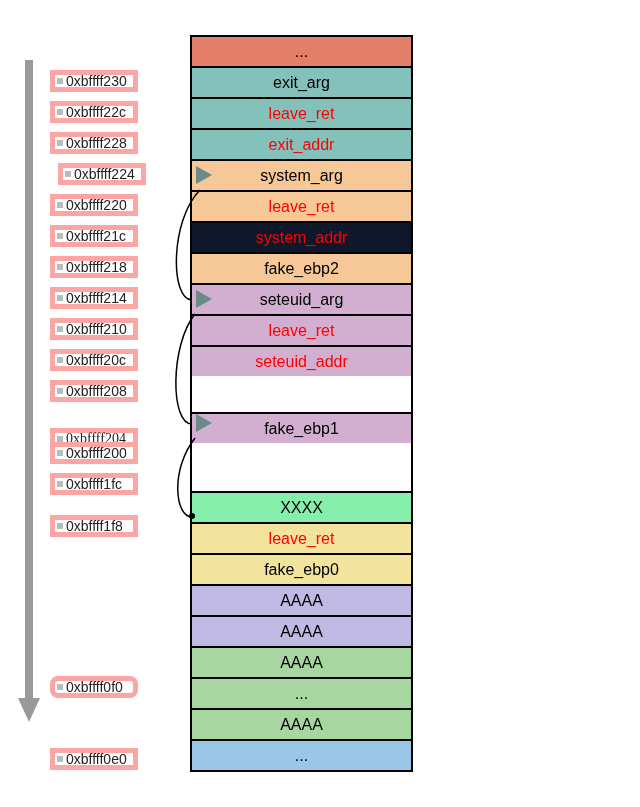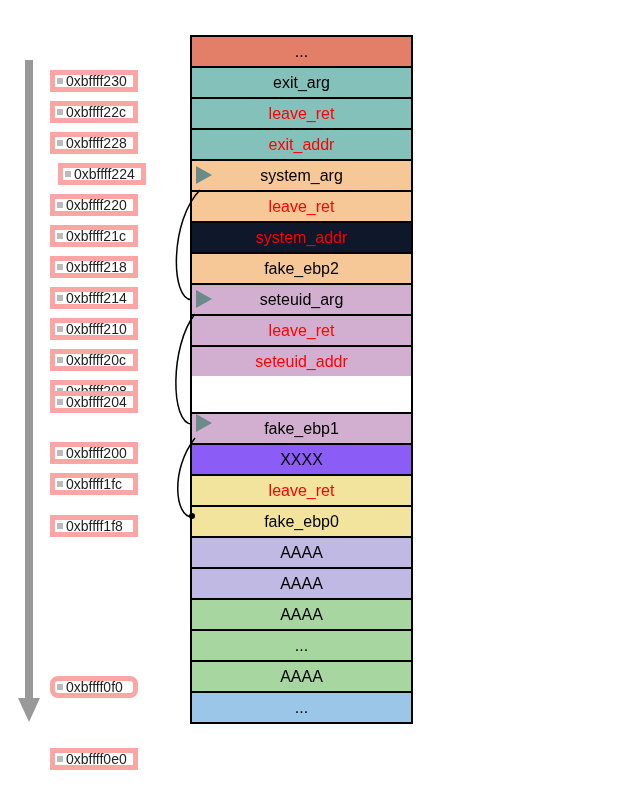--- a/index.html
+++ b/index.html
@@ -127,21 +127,21 @@
       <div class="cell red" style="background: rgb(132, 193, 187);">leave_ret</div>
       <div class="cell red" style="background: rgb(132, 193, 187);">exit_addr</div>
       <div class="cell" style="background: rgb(247, 200, 151);">system_arg</div>
       <div class="cell red" style="background: rgb(247, 200, 151);">leave_ret</div>
       <div class="cell red" style="background: #0f172a;">system_addr</div>
       <div class="cell" style="background: rgb(247, 200, 151);">fake_ebp2</div>
       <div class="cell" style="background: rgb(210, 175, 208); text-align: right;">seteuid_arg</div>
       <div class="cell red" style="background: rgb(210, 175, 208);">leave_ret</div>
       <div class="cell red" style="background: rgb(210, 175, 208);">seteuid_addr</div>
       <div class="cell" style="background: rgb(210, 175, 208); margin-top: 36px;">fake_ebp1</div>
-      <div class="cell" style="background: #8b5cf6;">XXXX</div>
+      <div class="cell" style="background: #86efac; margin-top: 48px;">XXXX</div>
       <div class="cell red" style="background: rgb(242, 227, 157);">leave_ret</div>
       <div class="cell" style="background: rgb(242, 227, 157);">fake_ebp0</div>
       <div class="cell" style="background: rgb(192, 185, 227);">AAAA</div>
       <div class="cell" style="background: rgb(192, 185, 227);">AAAA</div>
       <div class="cell" style="background: rgb(167, 214, 160);">AAAA</div>
       <div class="cell" style="background: rgb(167, 214, 160);">...</div>
       <div class="cell" style="background: rgb(167, 214, 160);">AAAA</div>
       <div class="cell" style="background: rgb(156, 198, 231);">...</div>
     </div>
 
@@ -159,21 +159,21 @@
     <div class="addr-label" style="left: 58px; top: 163px; text-align: right;">0xbffff224</div>
     <div class="ptr-head triangle-right" style="left: 196px; top: 166px;"></div>
     <div class="addr-label" style="left: 50px; top: 194px;">0xbffff220</div>
     <div class="addr-label" style="left: 50px; top: 225px;">0xbffff21c</div>
     <div class="addr-label" style="left: 50px; top: 256px;">0xbffff218</div>
     <div class="addr-label" style="left: 50px; top: 287px;">0xbffff214</div>
     <div class="ptr-head triangle-right" style="left: 196px; top: 290px;"></div>
     <div class="addr-label" style="left: 50px; top: 318px;">0xbffff210</div>
     <div class="addr-label" style="left: 50px; top: 349px;">0xbffff20c</div>
     <div class="addr-label" style="left: 50px; top: 380px;">0xbffff208</div>
-    <div class="addr-label" style="left: 50px; top: 391px;">0xbffff204</div>
+    <div class="addr-label" style="left: 50px; top: 428px; font-family: Liberation Serif, serif;">0xbffff204</div>
     <div class="ptr-head triangle-right" style="left: 196px; top: 414px;"></div>
     <div class="addr-label" style="left: 50px; top: 442px;">0xbffff200</div>
     <div class="addr-label" style="left: 50px; top: 473px;">0xbffff1fc</div>
     <div class="addr-label" style="left: 50px; top: 504px; margin-top: 11px;">0xbffff1f8</div>
     <div class="ptr-anchor" style="left: 189px; top: 513px;"></div>
     <div class="addr-label" style="left: 50px; top: 676px; border-radius: 8px;">0xbffff0f0</div>
     <div class="addr-label" style="left: 50px; top: 748px;">0xbffff0e0</div>
   </div>
 
 </body></html>

